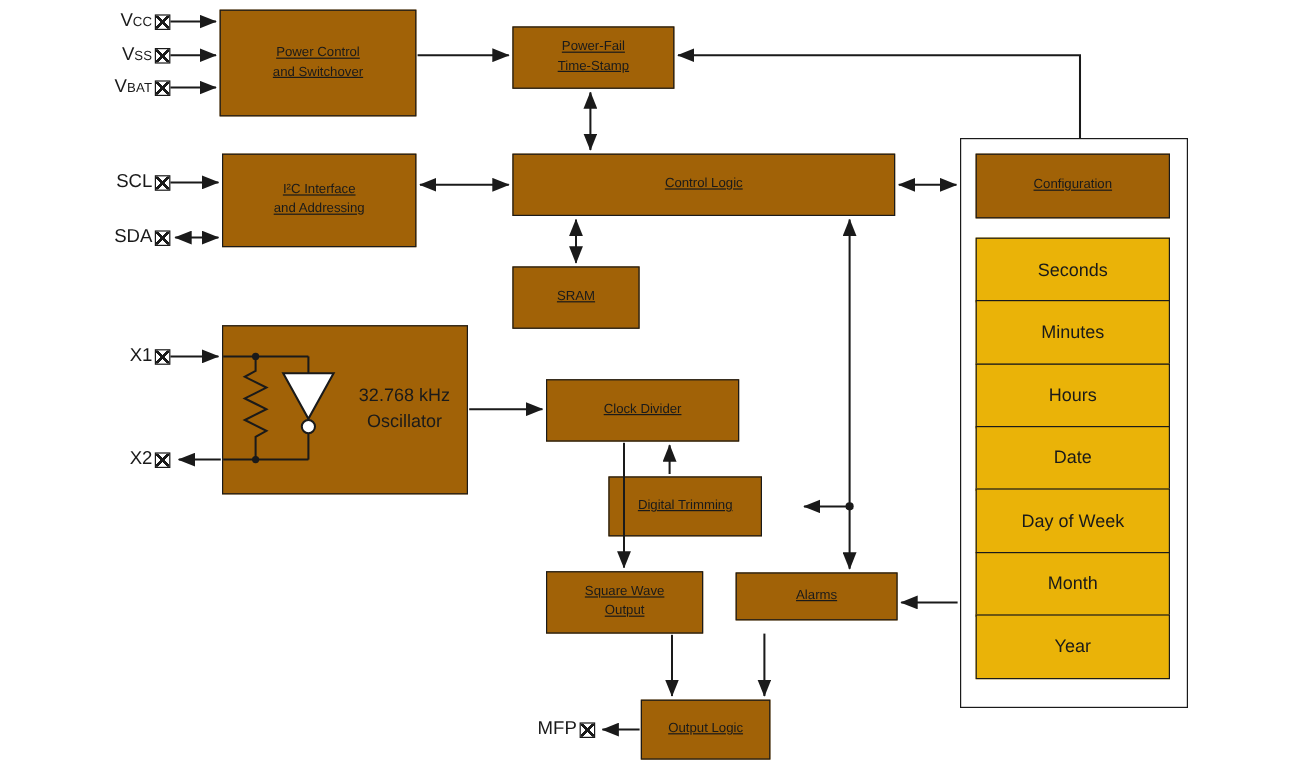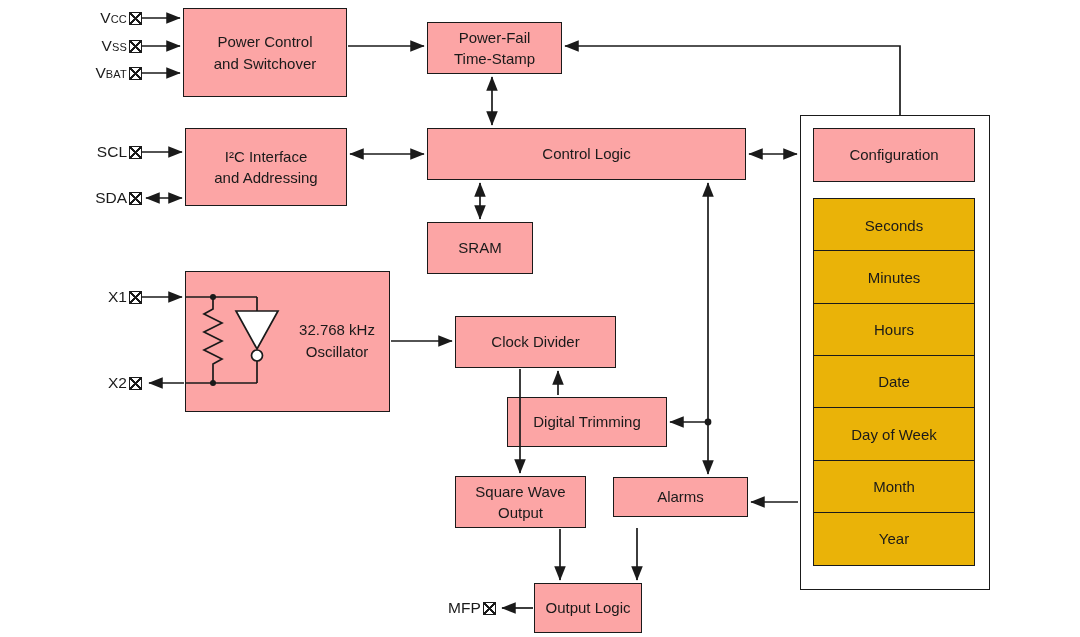--- a/index.html
+++ b/index.html
@@ -8,25 +8,26 @@
     width: 1080px; height: 637px;
     font-family: "Liberation Sans", sans-serif;
     color: #1a1a1a;
     position: relative;
     overflow: hidden;
   }
   .stage { position: absolute; left: 0; top: 0; width: 1080px; height: 637px; }
   .block {
     position: absolute;
     border: 1.7px solid #1a1a1a;
-    background: #fca5a5;
+    background: #a16207;
     display: flex; align-items: center; justify-content: center;
     text-align: center;
-    font-size: 15px; line-height: 1.42;
+    font-size: 11px; line-height: 1.42;
     white-space: pre-line;
+    text-decoration: underline;
   }
   .outer {
     position: absolute;
     border: 1.7px solid #1a1a1a;
     background: #fff;
   }
   .reg-col { position: absolute; }
   .reg-cell {
     height: 54px;
     border: 1.7px solid #1a1a1a;
@@ -74,21 +75,21 @@
   <div class="block" style="left:427px; top:128px; width:319px; height:52px">Control Logic</div>
 
   <div class="block" style="left:427px; top:222px; width:106px; height:52px">SRAM</div>
 
   <div class="block" style="left:185px; top:271px; width:205px; height:141px"></div>
   <div class="osc-text">32.768 kHz
 Oscillator</div>
 
   <div class="block" style="left:455px; top:316px; width:161px; height:52px">Clock Divider</div>
 
-  <div class="block" style="left:507px; top:397px; width:160px; height:50px">Digital Trimming</div>
+  <div class="block" style="left:507px; top:397px; width:128px; height:50px">Digital Trimming</div>
 
   <div class="block" style="left:455px; top:476px; width:131px; height:52px">Square Wave
 Output</div>
 
   <div class="block" style="left:613px; top:477px; width:135px; height:40px">Alarms</div>
 
   <div class="block" style="left:534px; top:583px; width:108px; height:50px">Output Logic</div>
 
   <div class="outer" style="left:800px; top:115px; width:190px; height:475px"></div>
 

